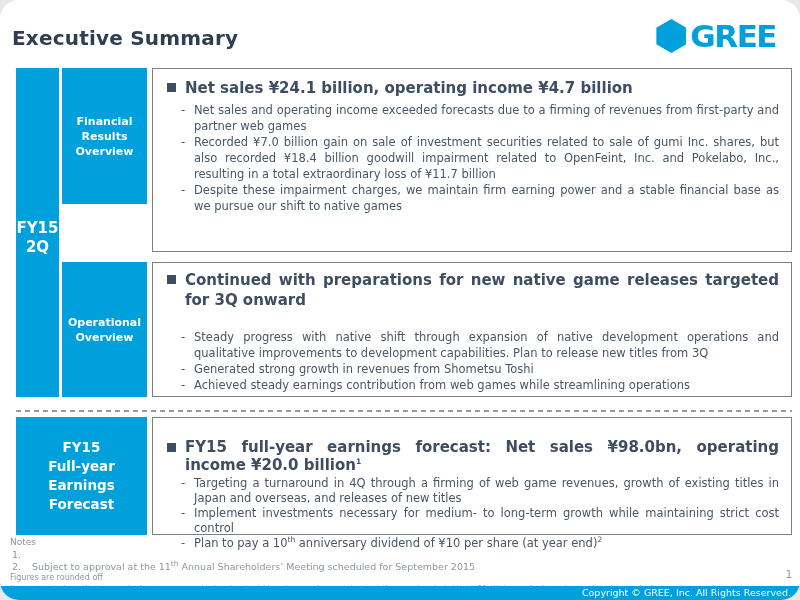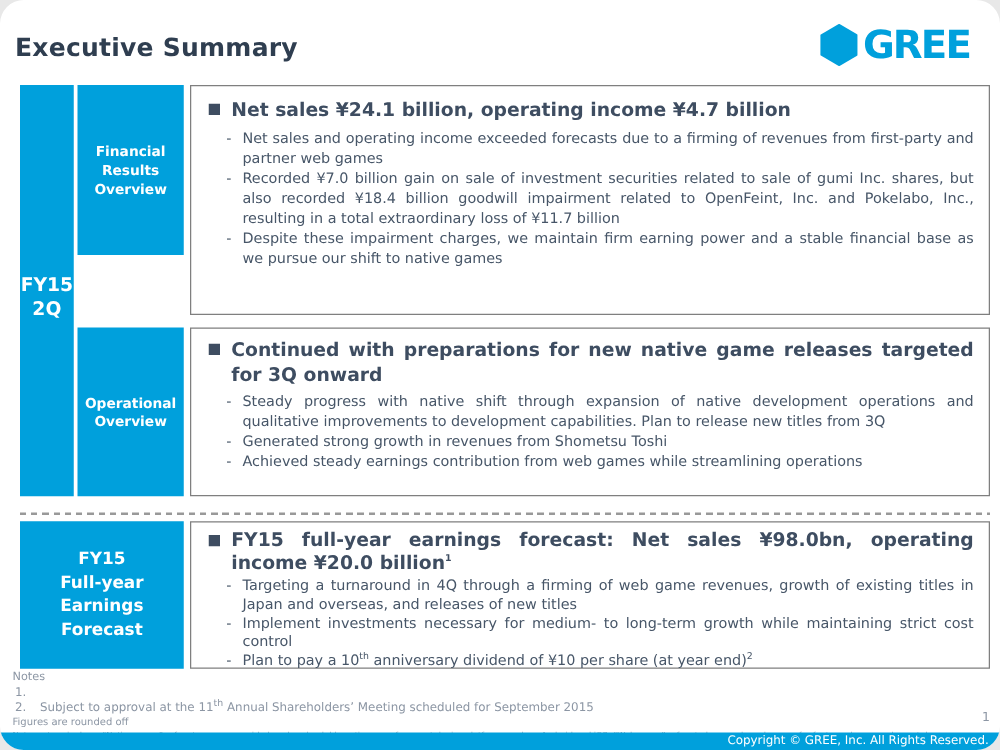--- a/index.html
+++ b/index.html
@@ -31,22 +31,22 @@
 
   
   .content-box{position:absolute;background:#ffffff;border:1px solid #7f7f7f;
     box-sizing:border-box;}
   .box1{left:152px;top:68px;width:640px;height:184px;}
   .box2{left:152px;top:262px;width:640px;height:135px;}
   .box3{left:152px;top:417px;width:640px;height:118px;}
 
   .box-heading{display:flex;gap:9px;margin:9px 12px 4px 14px;font-size:15px;
     font-weight:bold;color:#3e4d61;line-height:20px;text-align:justify;}
-  .box2 .box-heading{margin-top:7px;margin-bottom:3px;}
-  .box3 .box-heading{margin-top:5px;margin-bottom:2px;line-height:18px;}
+  .box2 .box-heading{margin-top:7px;margin-bottom:19px;}
+  .box3 .box-heading{margin-top:20px;margin-bottom:2px;line-height:18px;}
   .sq{flex:none;width:9px;height:9px;background:#3e4d61;margin-top:5px;}
   .box-heading .htext{flex:1;}
 
   .bullet{display:flex;margin:0 12px 0 28px;font-size:11.5px;color:#475668;line-height:16px;}
   .box3 .bullet{line-height:15px;}
   .dash{flex:none;width:13px;}
   .btext{flex:1;text-align:justify;}
   .paren-line{text-align:left;}
   .em{}
   .sup{font-size:7.5px;vertical-align:super;line-height:0;}

